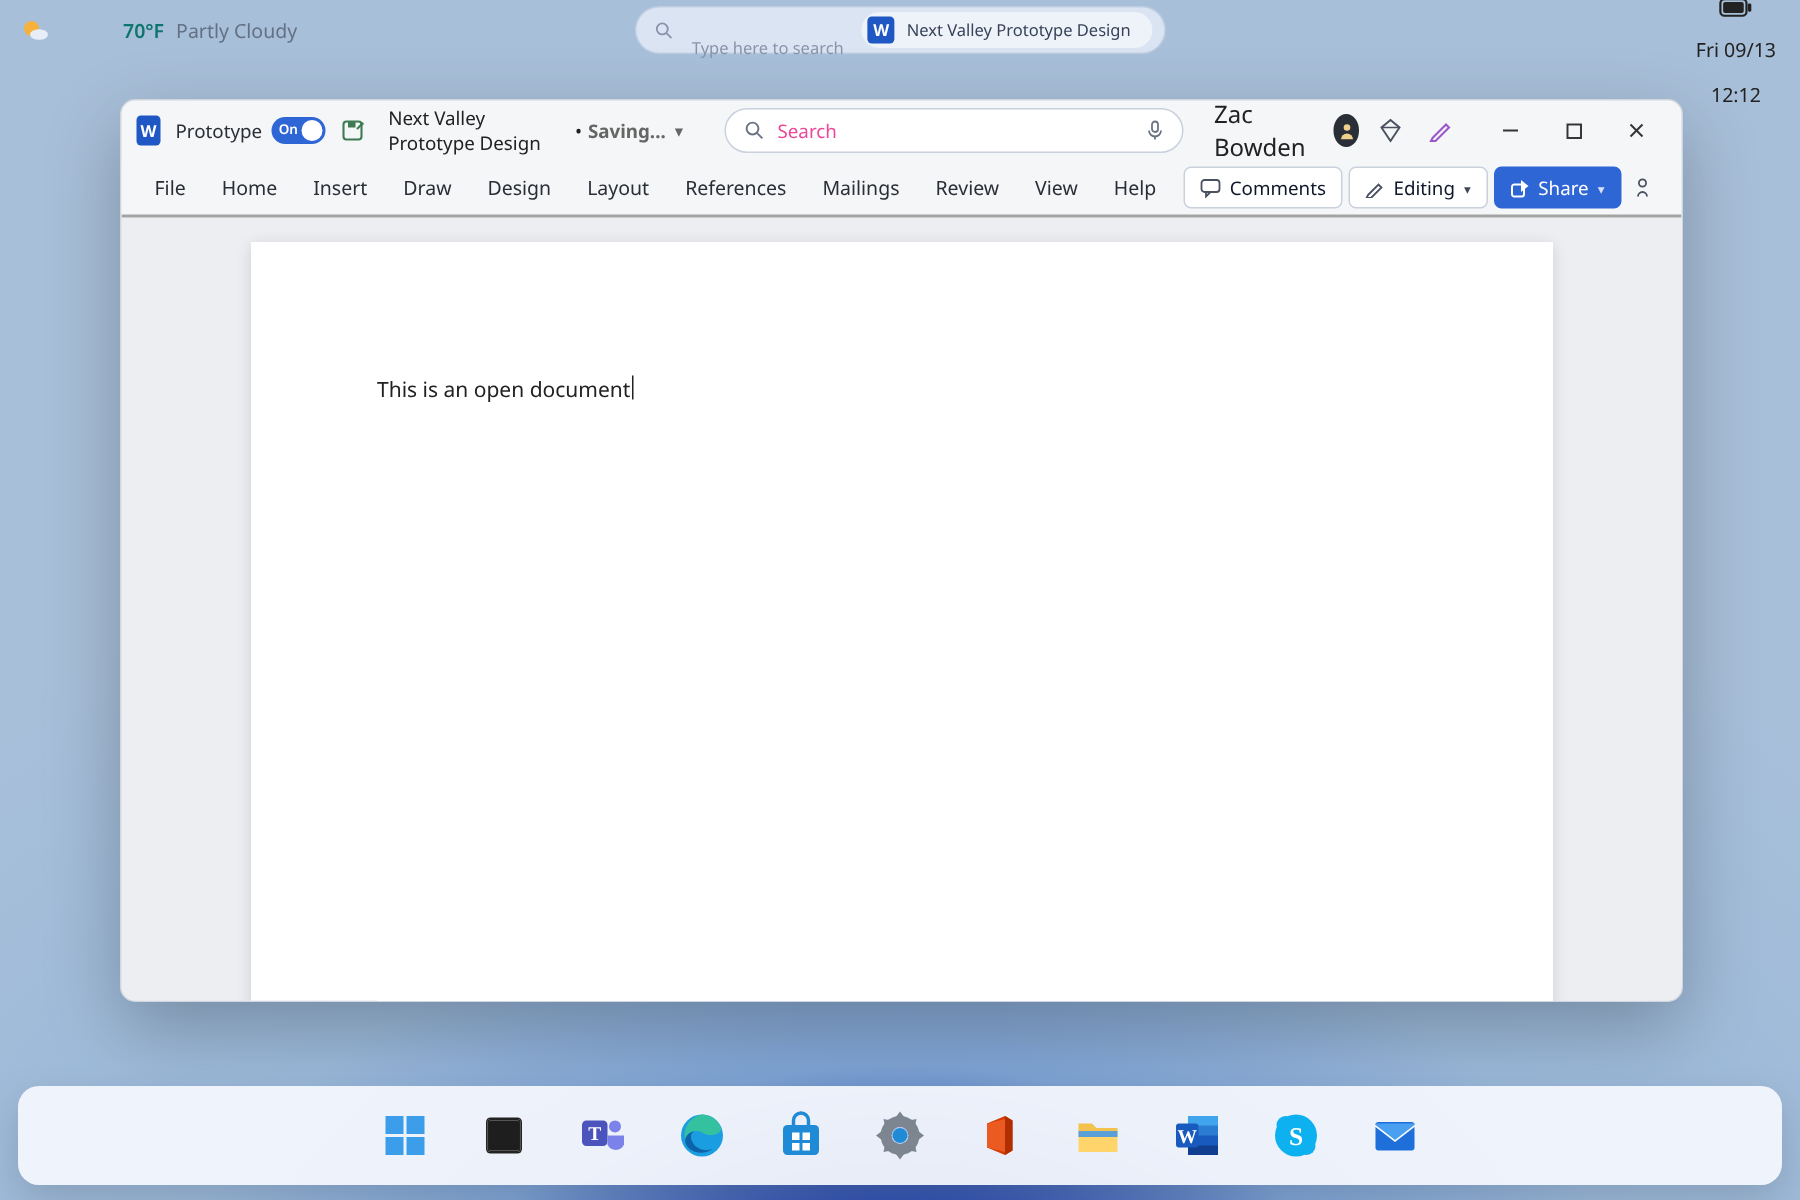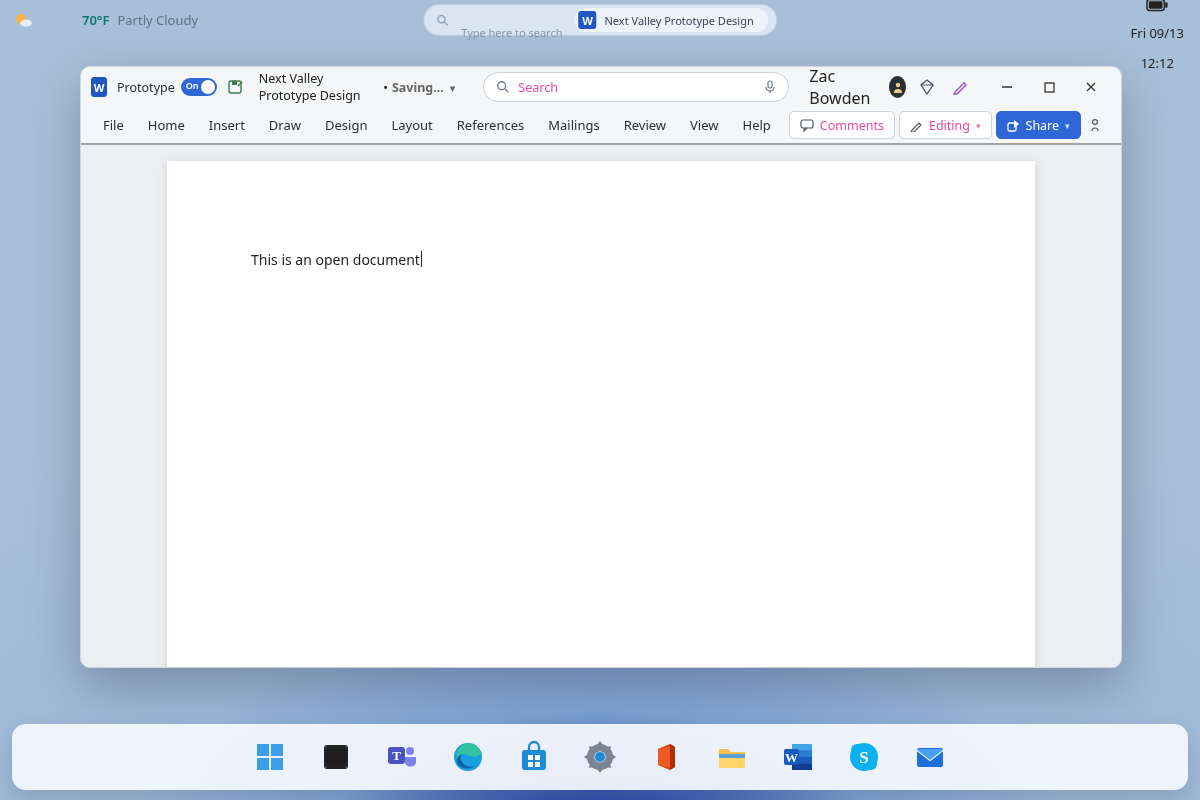--- a/index.html
+++ b/index.html
@@ -38,21 +38,21 @@
   .title-spacer{flex:1;}
   .user{display:flex;align-items:center;gap:8px;font-size:16px;color:#222;}
   .avatar{width:22px;height:22px;border-radius:50%;background:#2a2e36;display:flex;align-items:center;justify-content:center;color:#f0cf8a;font-size:12px;}
   .tb-iconbtn{width:28px;height:28px;border-radius:4px;display:flex;align-items:center;justify-content:center;color:#4a5160;cursor:pointer;}
   .winbtns{display:flex;gap:2px;margin-left:6px;}
   .winbtn{width:40px;height:28px;display:flex;align-items:center;justify-content:center;color:#333;cursor:pointer;border-radius:4px;}
   
   .ribbon{height:36px;border-bottom:2px solid #a3a3a3;display:flex;align-items:center;padding:0 12px;gap:4px;font-size:13px;color:#2a2e36;background:#f5f6f7;}
   .ribbon .tab{padding:4px 10px;border-radius:4px;cursor:pointer;}
   .ribbon-spacer{flex:1;}
-  .pillbtn{height:26px;border:1px solid #c9d1dd;border-radius:5px;background:#fff;display:flex;align-items:center;gap:6px;padding:0 10px;font-size:12.5px;color:#ec4899;cursor:pointer;}
+  .pillbtn{height:26px;border:1px solid #c9d1dd;border-radius:5px;background:#fff;display:flex;align-items:center;gap:6px;padding:0 10px;font-size:12.5px;color:#0f172a;cursor:pointer;}
   .pillbtn.primary{background:#2f66d6;border-color:#2f66d6;color:#fff;}
   .pillbtn .caret{font-size:9px;opacity:.8;}
   .ribbon-action{width:26px;height:26px;display:flex;align-items:center;justify-content:center;color:#4a5160;cursor:pointer;}
   
   .docsurface{flex:1;background:#eceef1;overflow:auto;display:flex;justify-content:center;padding-top:16px;}
   .page{width:700px;min-height:820px;background:#fff;box-shadow:0 2px 10px rgba(0,0,0,0.12);padding:88px 84px;font-size:14px;color:#222;line-height:1.6;position:relative;}
   .cursor{display:inline-block;width:1px;height:16px;background:#222;vertical-align:-2px;margin-left:1px;}
   svg{display:block;}
 </style>
 </head>

